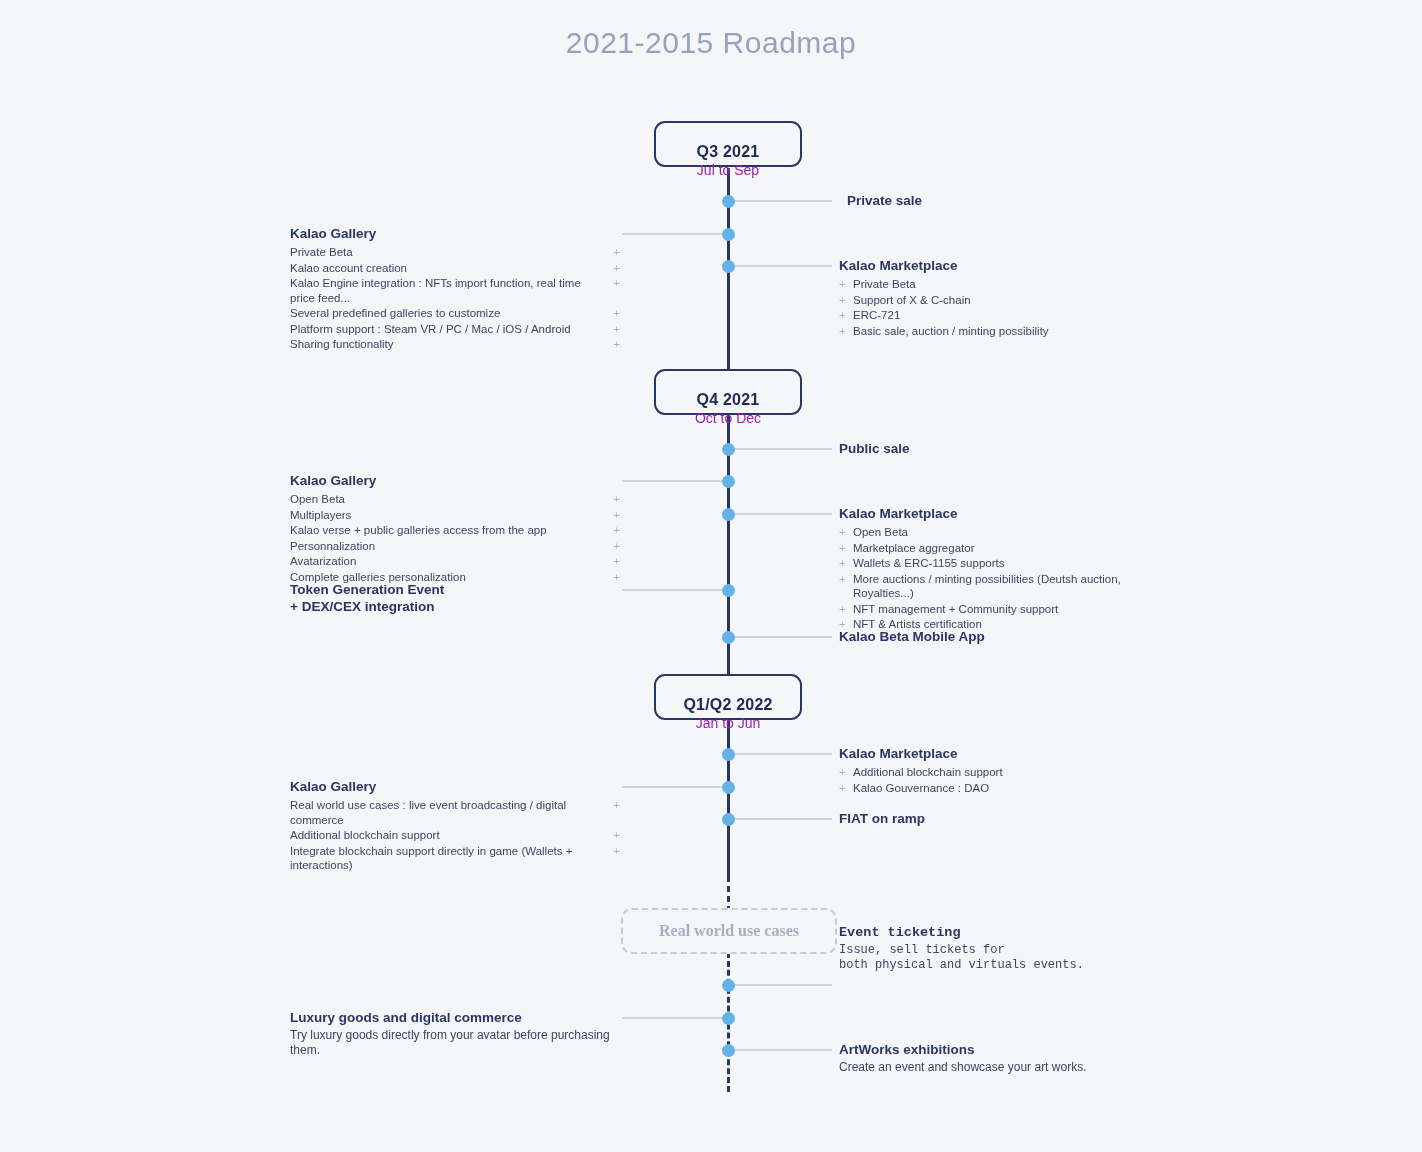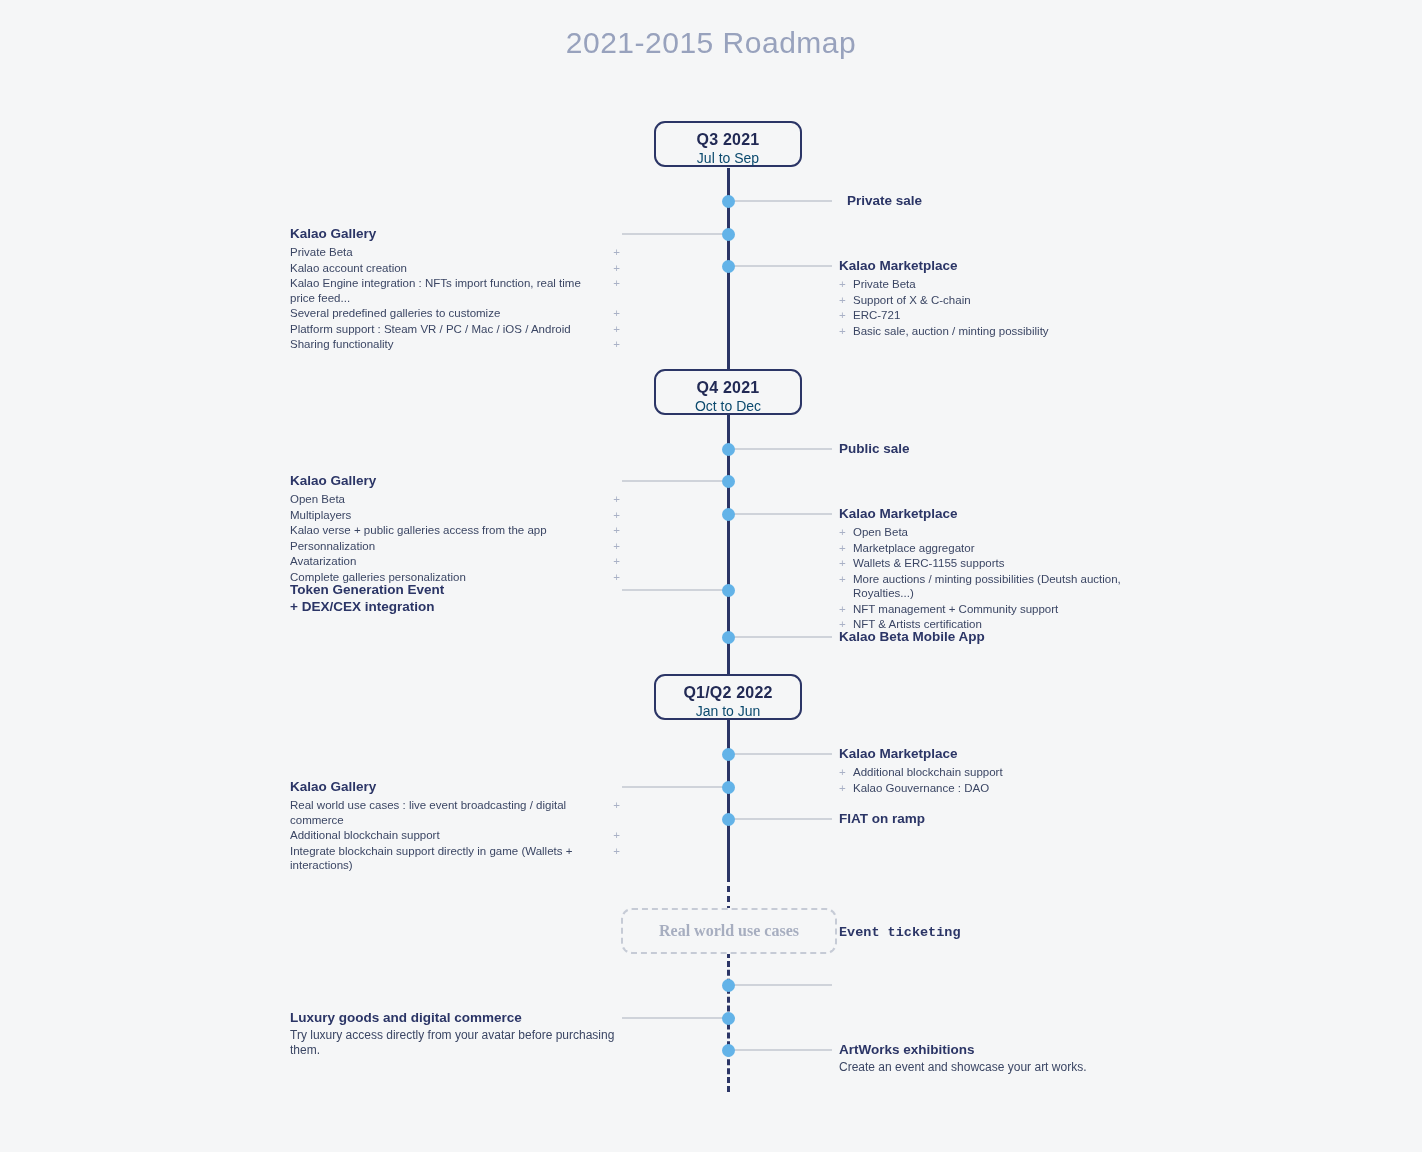--- a/index.html
+++ b/index.html
@@ -53,35 +53,35 @@
   .badge {
     position: absolute;
     left: 654px;
     width: 148px;
     height: 46px;
     background: #f5f6f7;
     border: 2px solid #2b3566;
     border-radius: 11px;
     text-align: center;
     box-sizing: border-box;
-    padding-top: 7px;
+    padding-top: 19px;
   }
   .badge .b-title {
     display: block;
     font-size: 16px;
     font-weight: bold;
     color: #222a55;
     line-height: 19px;
     letter-spacing: 0.2px;
   }
   .badge .b-sub {
     display: block;
     font-size: 14px;
     font-weight: 400;
-    color: #0c4a6e;
+    color: #a21caf;
     line-height: 18px;
   }
   .badge-q3 { top: 121px; }
   .badge-q4 { top: 369px; }
   .badge-q1 { top: 674px; }
 
   .badge-dashed {
     position: absolute;
     left: 621px;
     top: 908px;
@@ -292,26 +292,27 @@
     </div>
     <div class="conn" style="top: 819px; width: 98px; left: 734px;"></div>
     <div class="node-dot" style="top: 819px;"></div>
     <div class="block-right" style="top: 810px;">
       <div class="blk-title">FIAT on ramp</div>
     </div>
     <div class="conn" style="top: 985px; width: 98px; left: 734px;"></div>
     <div class="node-dot" style="top: 985px;"></div>
     <div class="block-right" style="top: 924px; font-family: Liberation Mono, monospace;">
       <div class="blk-title">Event ticketing</div>
+      <div class="blk-desc">Issue, sell tickets for<br>both physical and virtuals events.</div>
     </div>
     <div class="conn" style="top: 1018px; width: 106px; left: 622px;"></div>
     <div class="node-dot" style="top: 1018px;"></div>
     <div class="block-left" style="top: 1009px;">
       <div class="blk-title">Luxury goods and digital commerce</div>
-      <div class="blk-desc">Try luxury access directly from your avatar before purchasing them.</div>
+      <div class="blk-desc">Try luxury goods directly from your avatar before purchasing them.</div>
     </div>
     <div class="conn" style="top: 1050px; width: 98px; left: 734px;"></div>
     <div class="node-dot" style="top: 1050px;"></div>
     <div class="block-right" style="top: 1041px;">
       <div class="blk-title">ArtWorks exhibitions</div>
       <div class="blk-desc">Create an event and showcase your art works.</div>
     </div>
   </div>
 
 </body></html>

